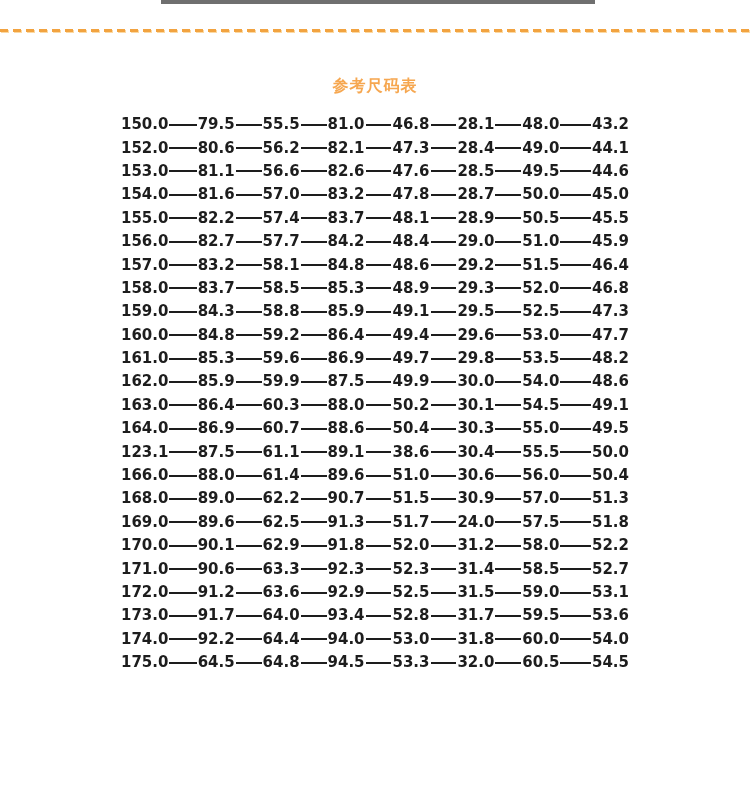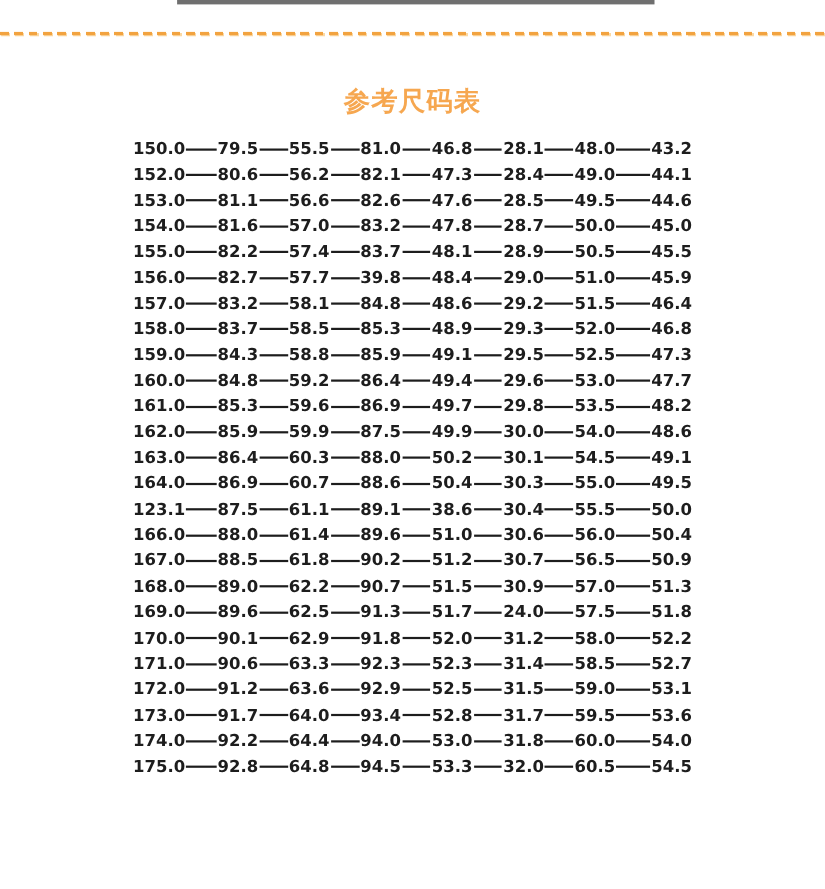--- a/index.html
+++ b/index.html
@@ -44,21 +44,21 @@
     left: 0;
     right: 0;
     height: 3px;
     background: repeating-linear-gradient(90deg, #F2A340 0 8px, transparent 8px 13px);
   }
 
   .title {
     margin: 0;
     padding-top: 76px;
     text-align: center;
-    font-size: 24px;
+    font-size: 16px;
     font-weight: 600;
     letter-spacing: 1px;
     color: #F6A750;
     font-family: "DejaVu Sans", "Liberation Sans", sans-serif;
   }
 
   .size-table {
     width: 508px;
     margin: 16px auto 0 auto;
   }
@@ -190,21 +190,21 @@
       <span class="conn last"></span>
       <span class="cell col7">45.5</span>
     </div>
     <div class="trow">
       <span class="cell col0">156.0</span>
       <span class="conn first"></span>
       <span class="cell col1">82.7</span>
       <span class="conn"></span>
       <span class="cell col2">57.7</span>
       <span class="conn"></span>
-      <span class="cell col3">39.8</span>
+      <span class="cell col3">84.2</span>
       <span class="conn"></span>
       <span class="cell col4">48.4</span>
       <span class="conn"></span>
       <span class="cell col5">29.0</span>
       <span class="conn"></span>
       <span class="cell col6">51.0</span>
       <span class="conn last"></span>
       <span class="cell col7">45.9</span>
     </div>
     <div class="trow">
@@ -371,37 +371,20 @@
       <span class="conn"></span>
       <span class="cell col4">51.0</span>
       <span class="conn"></span>
       <span class="cell col5">30.6</span>
       <span class="conn"></span>
       <span class="cell col6">56.0</span>
       <span class="conn last"></span>
       <span class="cell col7">50.4</span>
     </div>
     <div class="trow">
-      <span class="cell col0">167.0</span>
-      <span class="conn first"></span>
-      <span class="cell col1">88.5</span>
-      <span class="conn"></span>
-      <span class="cell col2">61.8</span>
-      <span class="conn"></span>
-      <span class="cell col3">90.2</span>
-      <span class="conn"></span>
-      <span class="cell col4">51.2</span>
-      <span class="conn"></span>
-      <span class="cell col5">30.7</span>
-      <span class="conn"></span>
-      <span class="cell col6">56.5</span>
-      <span class="conn last"></span>
-      <span class="cell col7">50.9</span>
-    </div>
-    <div class="trow">
       <span class="cell col0">168.0</span>
       <span class="conn first"></span>
       <span class="cell col1">89.0</span>
       <span class="conn"></span>
       <span class="cell col2">62.2</span>
       <span class="conn"></span>
       <span class="cell col3">90.7</span>
       <span class="conn"></span>
       <span class="cell col4">51.5</span>
       <span class="conn"></span>
@@ -509,21 +492,21 @@
       <span class="conn"></span>
       <span class="cell col5">31.8</span>
       <span class="conn"></span>
       <span class="cell col6">60.0</span>
       <span class="conn last"></span>
       <span class="cell col7">54.0</span>
     </div>
     <div class="trow">
       <span class="cell col0">175.0</span>
       <span class="conn first"></span>
-      <span class="cell col1">92.8</span>
+      <span class="cell col1">64.5</span>
       <span class="conn"></span>
       <span class="cell col2">64.8</span>
       <span class="conn"></span>
       <span class="cell col3">94.5</span>
       <span class="conn"></span>
       <span class="cell col4">53.3</span>
       <span class="conn"></span>
       <span class="cell col5">32.0</span>
       <span class="conn"></span>
       <span class="cell col6">60.5</span>

